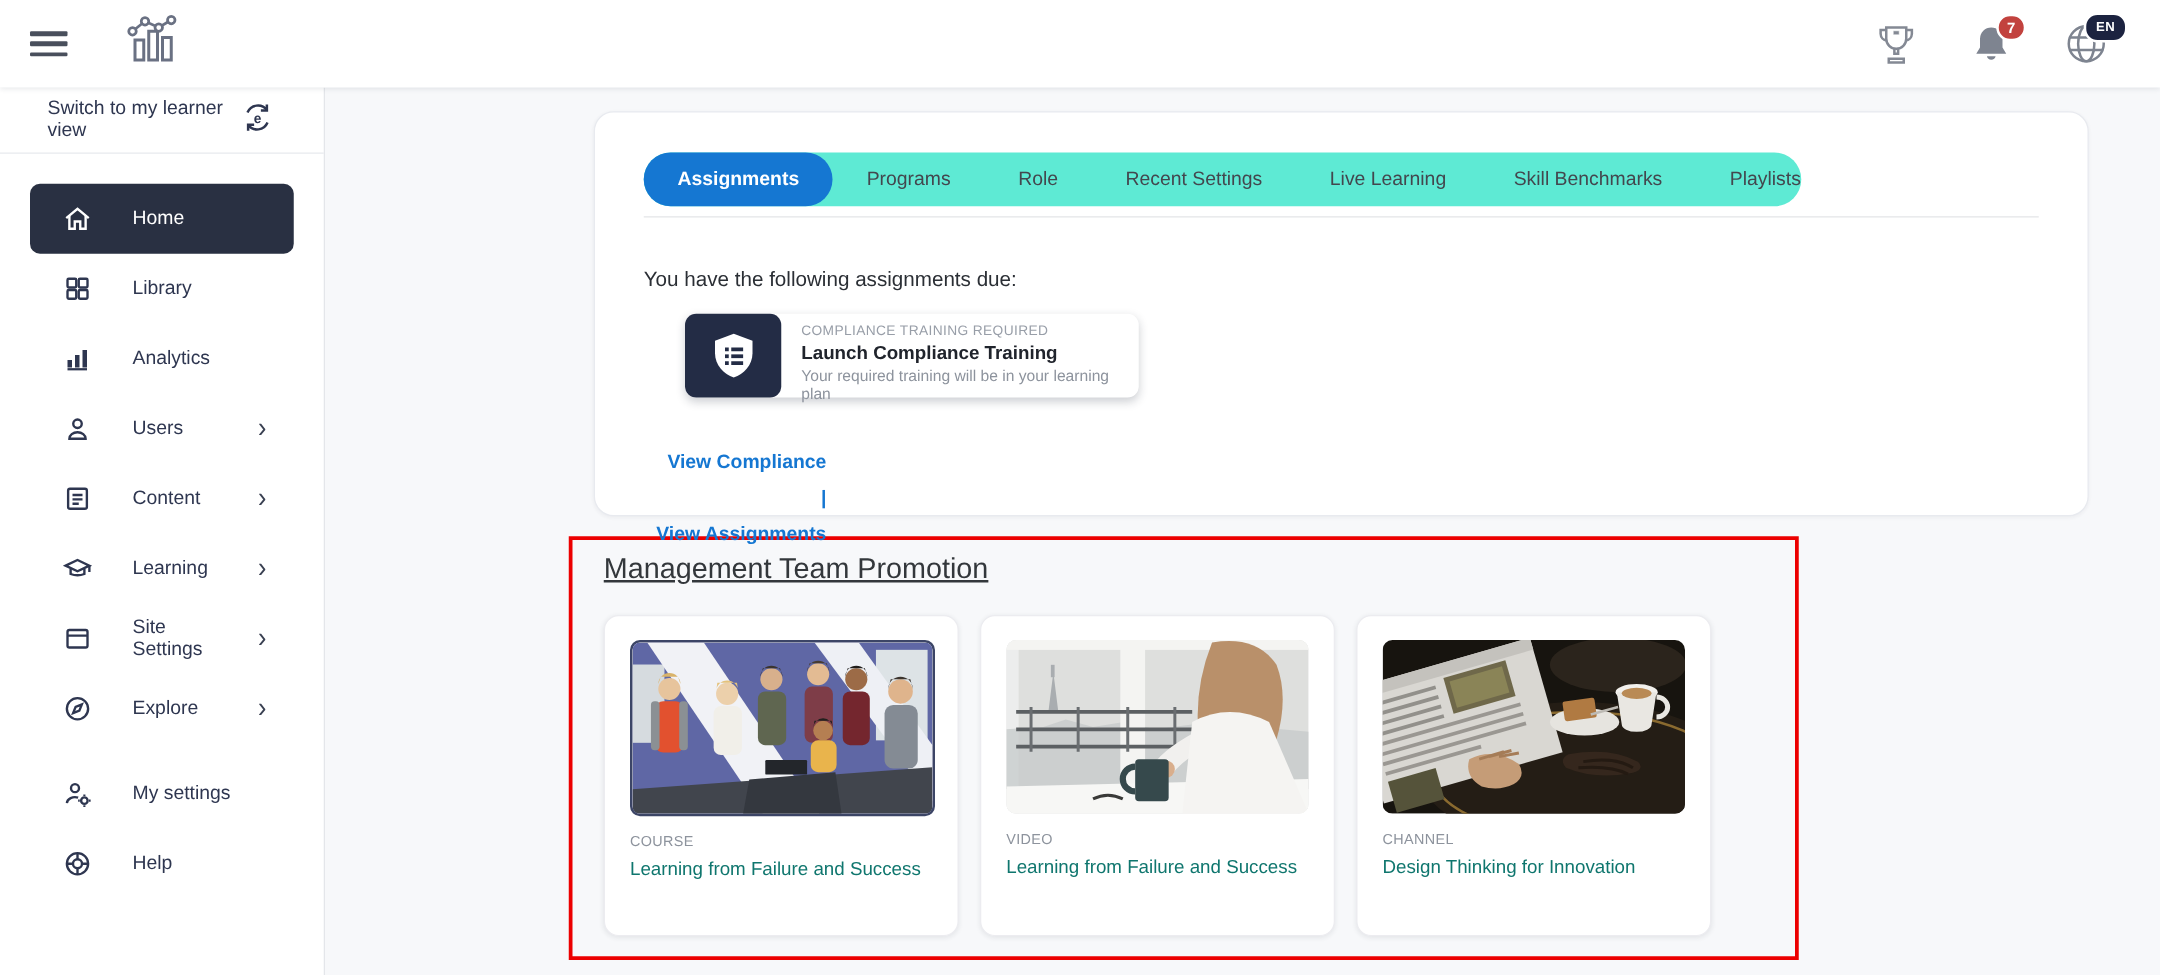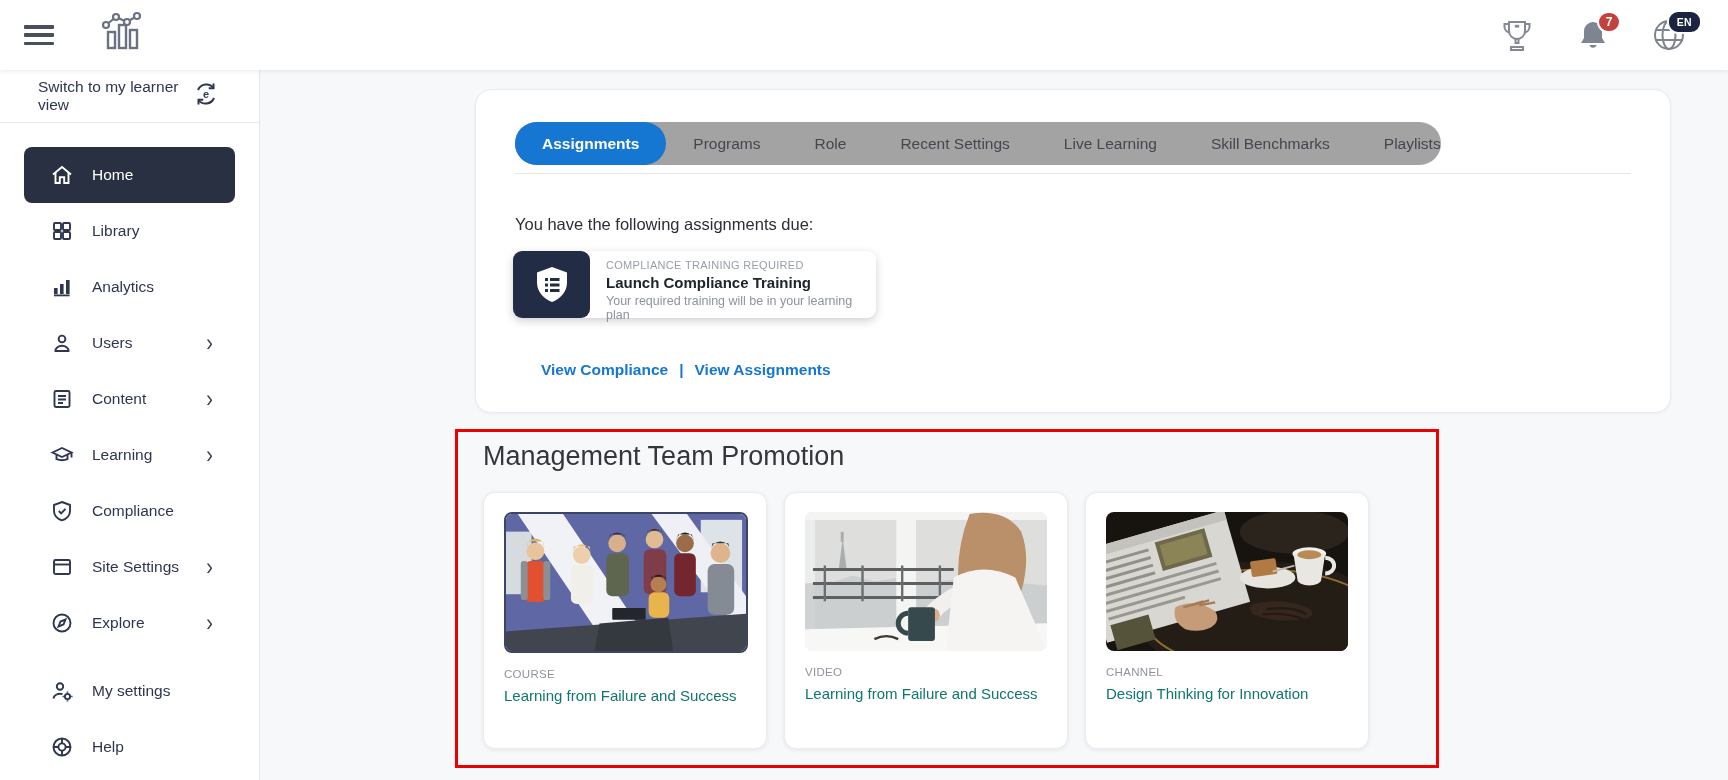--- a/index.html
+++ b/index.html
@@ -42,75 +42,75 @@
     position:absolute; top:70px; left:0; width:260px; bottom:0;
     background:#ffffff; border-right:1px solid #e4e6ea; z-index:10;
   }
   .switch-row {
     height:53px; display:flex; align-items:center; justify-content:space-between;
     padding:0 40px 0 38px; border-bottom:1px solid #e8eaee;
     font-size:15.5px; color:#2e3650; cursor:pointer;
   }
   .nav { padding:24px 24px 0 24px; }
   .nav-item {
-    height:56px; display:flex; align-items:center; gap:18px;
+    height:56px; display:flex; align-items:center; gap:32px;
     padding:0 22px 0 26px; border-radius:8px; cursor:pointer;
     font-size:15.5px; font-weight:500; color:#2e3650;
   }
   .nav-item .nav-icon { width:24px; height:24px; display:flex; align-items:center; justify-content:center; }
   .nav-item.active { background:#293042; color:#ffffff; }
   .nav-item .chev { margin-left:auto; font-size:20px; color:#3a4152; line-height:1; transform:scaleY(1.15); }
   .nav-gap { height:12px; }
   svg.sic { stroke:#2e3650; }
   .nav-item.active svg.sic { stroke:#ffffff; }
 
   
   .panel {
     position:absolute; left:475px; top:89px; width:1196px; height:324px;
     background:#ffffff; border:1px solid #e8eaef; border-radius:16px;
     box-shadow:0 1px 3px rgba(30,40,60,.05);
   }
   .tabbar {
     position:absolute; left:515px; top:122px; height:43px; width:926px;
-    background:#a3a3a3; border-radius:22px; display:flex; align-items:center;
+    background:#5eead4; border-radius:22px; display:flex; align-items:center;
     z-index:5;
   }
   .tab {
     padding:0 27px; height:43px; line-height:43px; font-size:15.5px; color:#43474e;
     cursor:pointer; white-space:nowrap; border-radius:22px;
   }
   .tab.active { background:#1577d2; color:#fff; font-weight:bold; }
   .tab-divider { position:absolute; left:515px; top:173px; width:1116px; height:1px; background:#e3e5e8; z-index:5; }
 
   .intro-text { position:absolute; left:515px; top:215px; font-size:16.5px; color:#2b2f35; z-index:5; }
 
   .comp-card {
-    position:absolute; left:513px; top:251px; width:363px; height:67px;
+    position:absolute; left:548px; top:251px; width:363px; height:67px;
     background:#fff; border-radius:9px; display:flex; overflow:visible; z-index:5;
     box-shadow:0 3px 8px rgba(30,40,60,.22); cursor:pointer;
   }
   .comp-icon-box {
     width:77px; height:67px; background:#232c45; border-radius:9px;
     display:flex; align-items:center; justify-content:center; flex:none;
   }
   .comp-text { padding:8px 14px 0 16px; display:flex; flex-direction:column; }
   .comp-eyebrow { font-size:11px; color:#989ea8; letter-spacing:.3px; }
   .comp-title { font-size:15px; font-weight:bold; color:#20242c; margin-top:3px; }
   .comp-sub { font-size:12.5px; color:#8d939d; margin-top:3px; }
 
-  .links-row { position:absolute; left:541px; top:361px; display:flex; gap:11px; align-items:flex-end; z-index:5; }
+  .links-row { position:absolute; left:525px; top:361px; display:flex; gap:11px; align-items:flex-end; z-index:5;flex-direction:column; }
   .link { color:#1577d2; font-weight:bold; font-size:15.5px; cursor:pointer; }
   .link-sep { color:#1577d2; font-weight:bold; font-size:15.5px; }
 
   
   .promo-box {
     position:absolute; left:455px; top:429px; width:984px; height:339px;
     border:3px solid #ec0000;
   }
-  .promo-title { position:absolute; left:483px; top:441px; font-size:27px; color:#33373b; font-weight:400; }
+  .promo-title { position:absolute; left:483px; top:441px; font-size:23px; color:#33373b; font-weight:400;text-decoration:underline; }
   .promo-cards { position:absolute; left:483px; top:492px; display:flex; gap:17px; }
   .pcard {
     width:284px; height:257px; background:#fff; border:1px solid #ececf0; border-radius:12px;
     box-shadow:0 1px 4px rgba(30,40,60,.09); cursor:pointer;
   }
   .pcard-img { margin:19px 20px 0 20px; width:242px; height:139px; border-radius:8px; overflow:hidden; }
   .pcard-img.bordered { border:2px solid #3c4566; width:244px; height:141px; }
   .pcard-img svg { display:block; }
   .pcard-eyebrow { margin:15px 20px 0 20px; font-size:11.5px; color:#8d939d; letter-spacing:.3px; }
   .pcard-title { margin:7px 20px 0 20px; font-size:15px; color:#0f766e; }
@@ -240,29 +240,20 @@
         <svg class="sic" width="24" height="24" viewBox="0 0 24 24" fill="none" stroke-width="1.9">
           <path d="M2.5 9.5 L12 5 L21.5 9.5 L12 14 Z"></path>
           <path d="M6.5 12 v4.2 a8 3.2 0 0 0 11 0 V12"></path>
           <path d="M21.5 9.5 v5"></path>
         </svg>
       </span>
       <span class="nav-label">Learning</span>
       <span class="chev">›</span>
     </div>
 
-    <div class="nav-item">
-      <span class="nav-icon">
-        <svg class="sic" width="24" height="24" viewBox="0 0 24 24" fill="none" stroke-width="1.9">
-          <path d="M12 3 L20 6 v6 c0 5 -4 8 -8 9.3 C8 20 4 17 4 12 V6 Z"></path>
-          <path d="M8.8 12 l2.3 2.3 L15.5 9.8"></path>
-        </svg>
-      </span>
-      <span class="nav-label">Compliance</span>
-    </div>
 
     <div class="nav-item">
       <span class="nav-icon">
         <svg class="sic" width="24" height="24" viewBox="0 0 24 24" fill="none" stroke-width="1.9">
           <rect x="4" y="5" width="16" height="14" rx="1.5"></rect>
           <path d="M4 9.5 h16"></path>
         </svg>
       </span>
       <span class="nav-label">Site Settings</span>
       <span class="chev">›</span>

